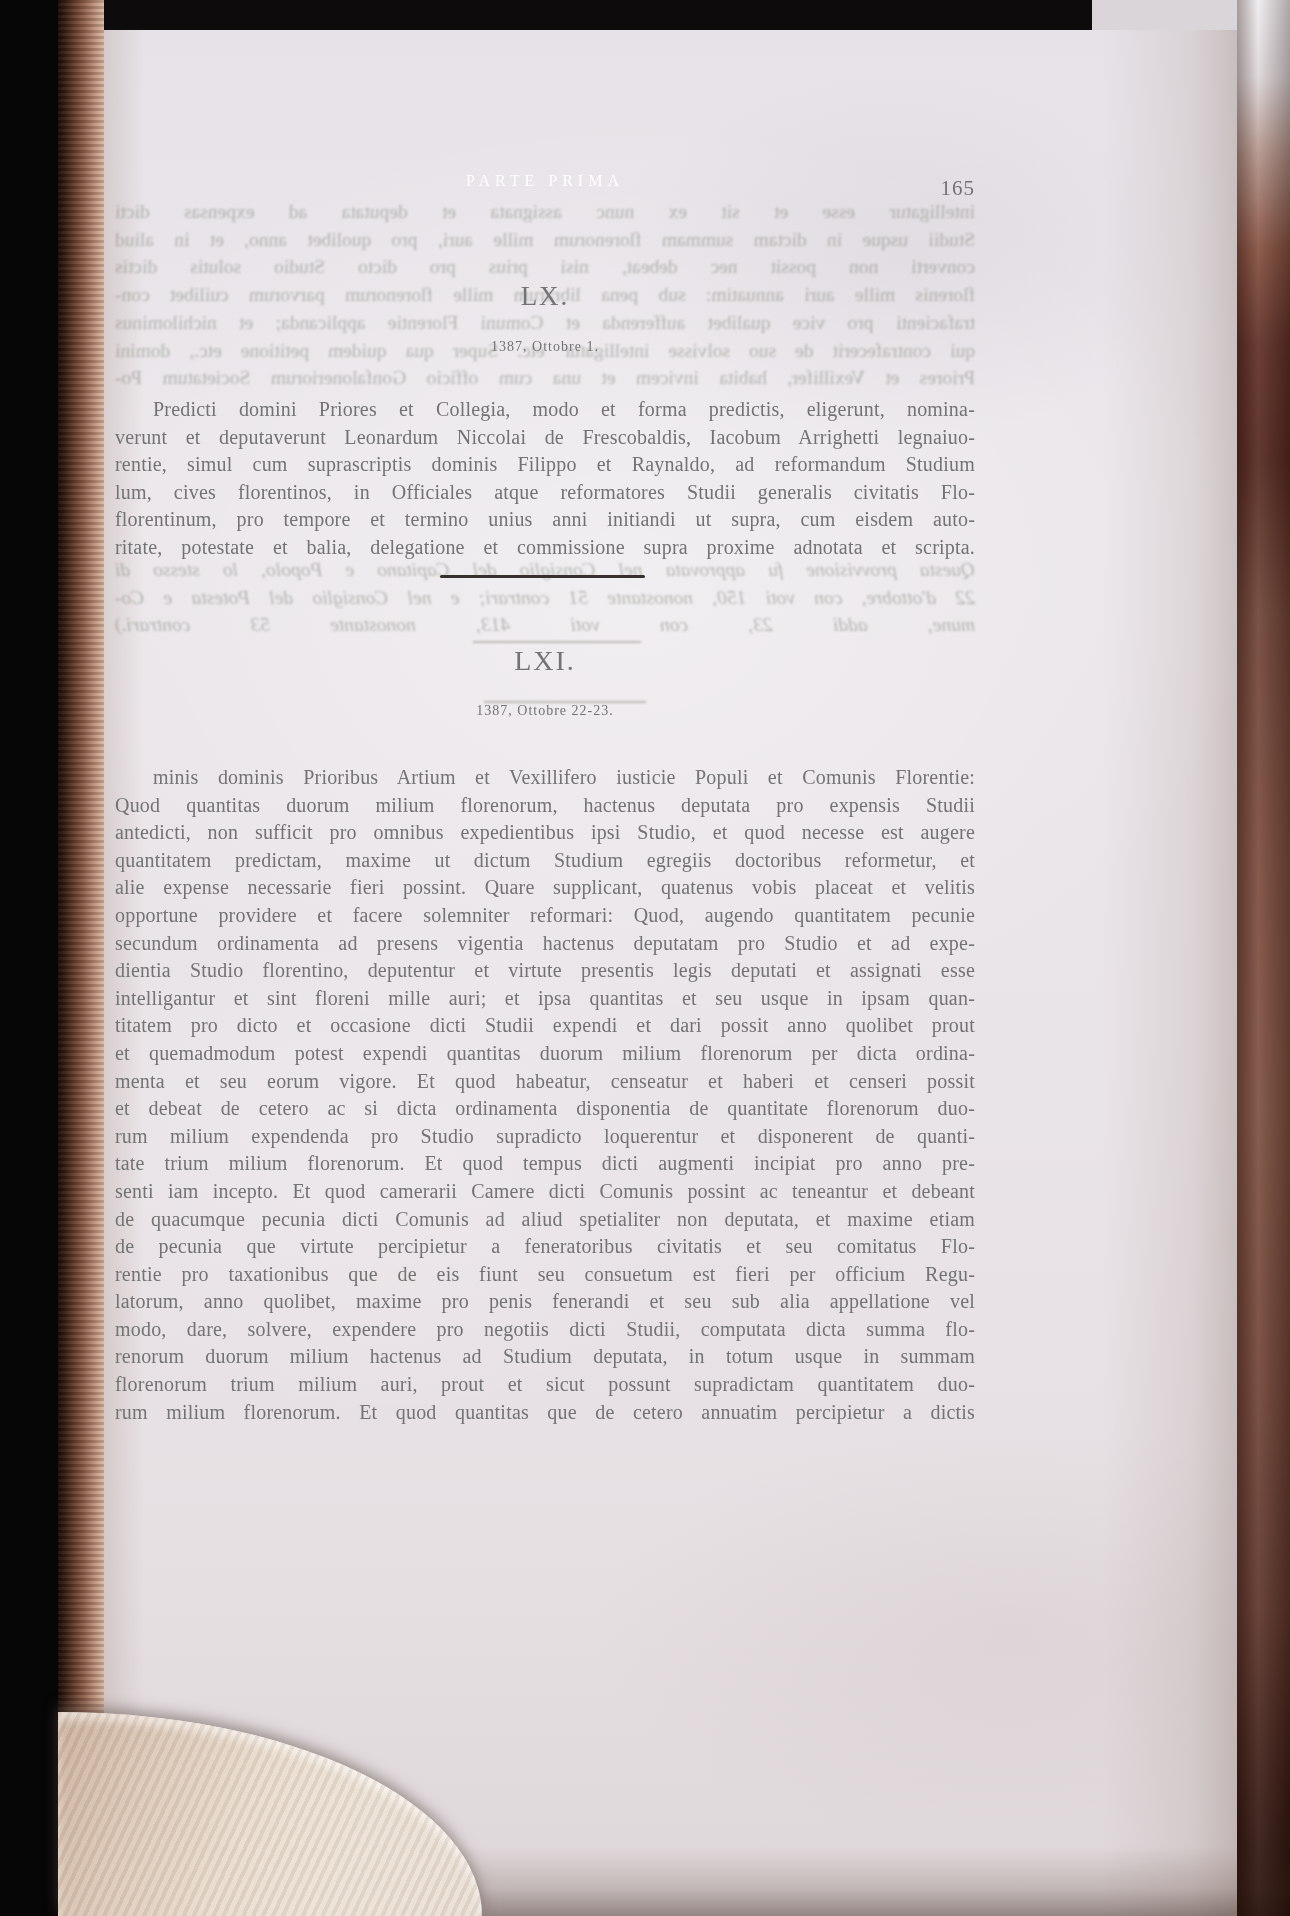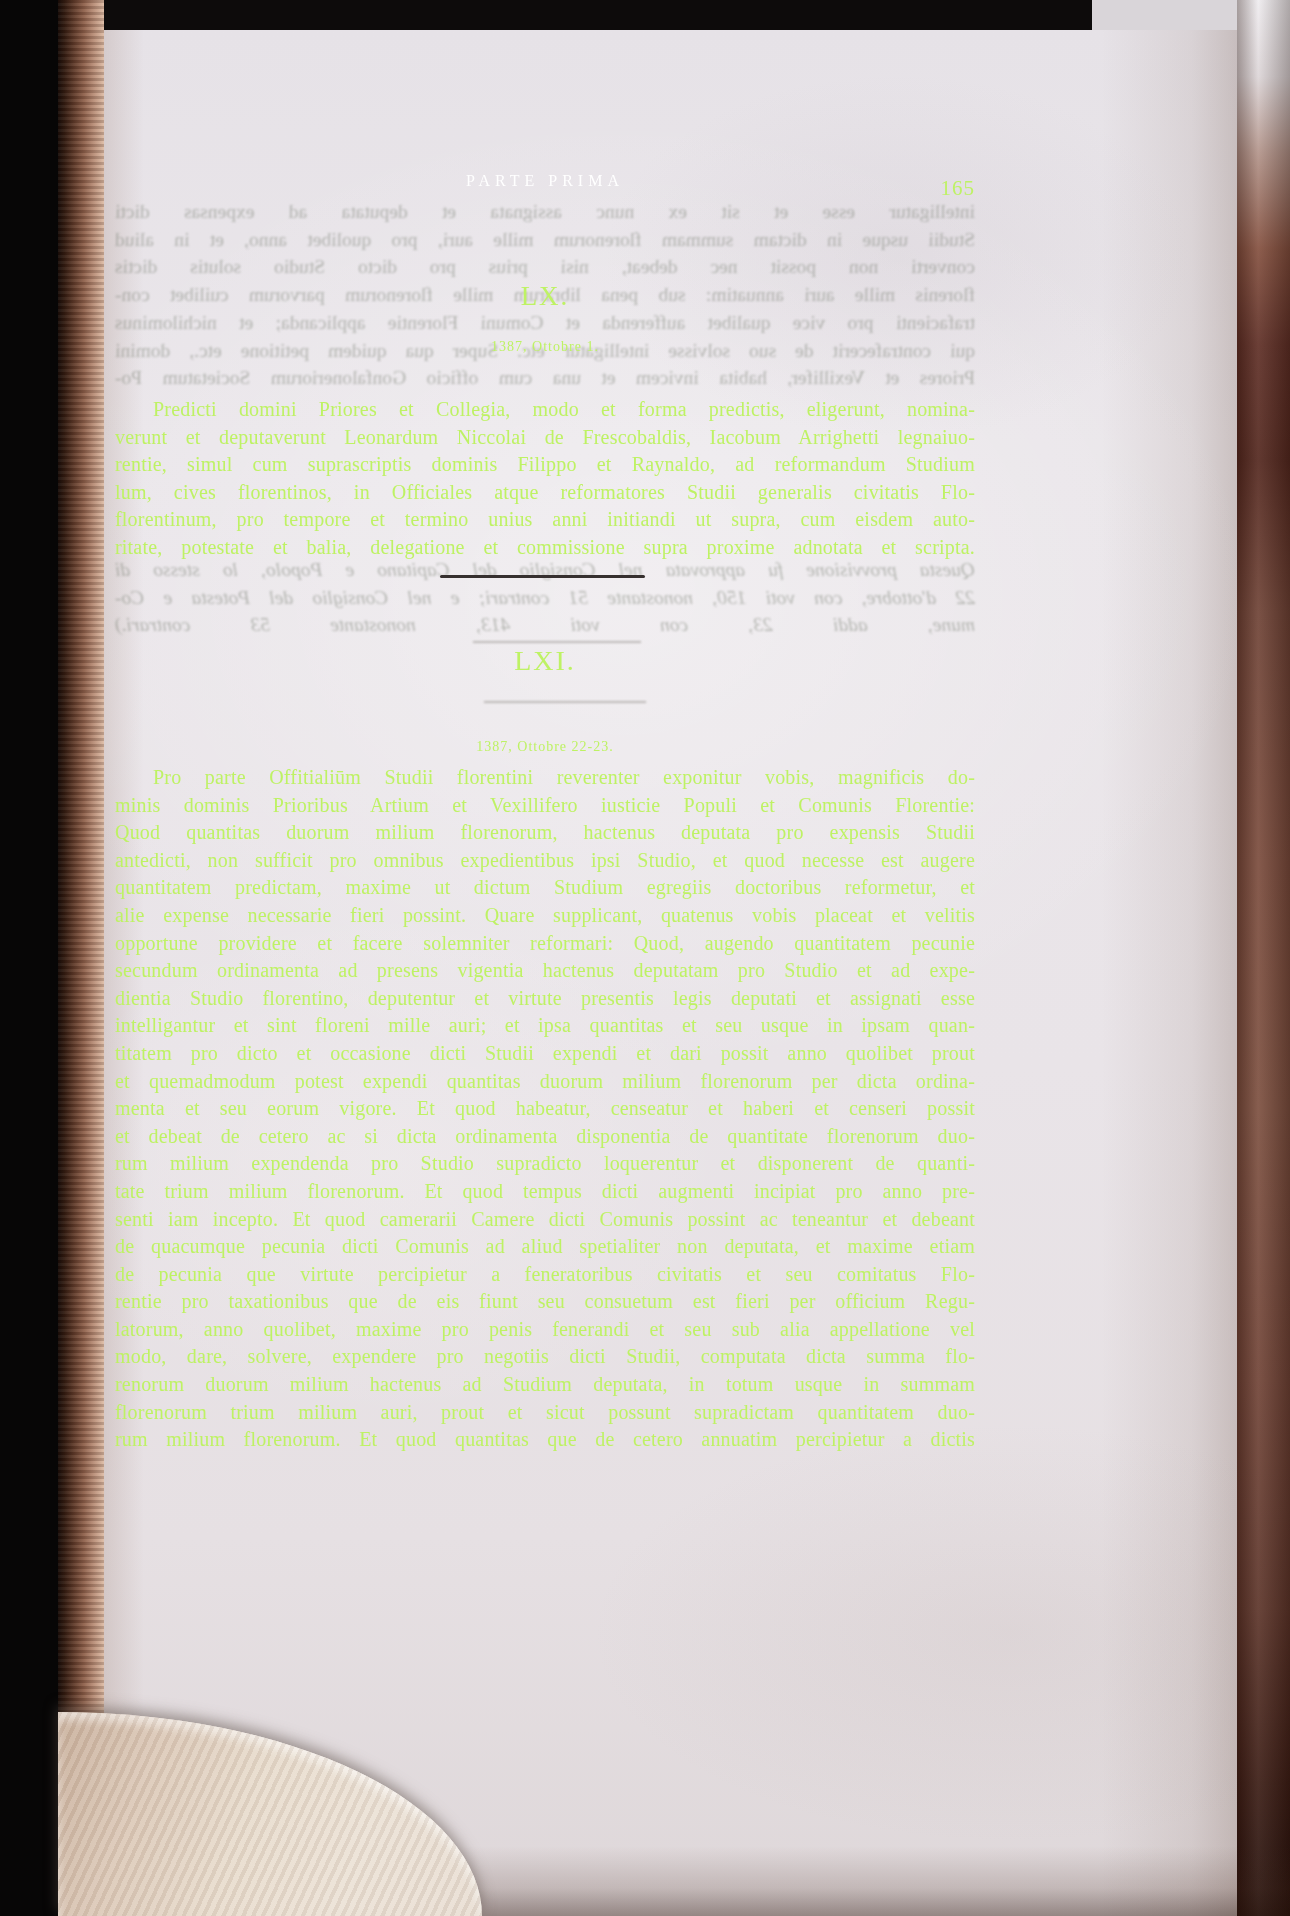--- a/index.html
+++ b/index.html
@@ -55,31 +55,31 @@
     position:absolute;left:58px;bottom:0;width:424px;height:204px;
     border-top-right-radius:100% 100%;
     background:linear-gradient(110deg,#c9b09c 0%,#dcc9b8 22%,#e8dccd 45%,#ece2d6 70%,#e9dfd4 100%);
     box-shadow:0 -5px 14px rgba(95,82,74,0.55), inset 0 8px 10px rgba(255,255,255,0.55);
   }
   .page-curl::after{
     content:"";position:absolute;inset:0;border-top-right-radius:100% 100%;
     background:repeating-linear-gradient(115deg,rgba(120,90,70,0.10) 0 4px,rgba(255,255,255,0.08) 4px 9px);
   }
   
-  .txt{position:absolute;color:#bef264;z-index:3;}
+  .txt{position:absolute;color:#737373;z-index:3;}
   .col{left:115px;width:860px;}
   .running-title{top:172px;text-align:center;font-size:16px;letter-spacing:5px;color:#ffffff;}
   .page-number{top:176px;text-align:right;font-size:21px;letter-spacing:1px;}
   .sec-heading{text-align:center;font-size:27px;letter-spacing:2px;}
   .sec-date{text-align:center;font-size:14px;font-weight:normal;letter-spacing:1px;}
   .h-lx{top:281px;}
   .d-lx{top:339px;}
   .p0{top:396px;}
   .h-lxi{top:645px;font-size:28px;}
-  .d-lxi{top:739px;}
+  .d-lxi{top:703px;}
   .p1{top:764px;}
   .body-block{font-size:20px;line-height:27.6px;letter-spacing:0.2px;}
   .jline{text-align:justify;text-align-last:justify;white-space:normal;}
   .body-block .jline:first-child{text-indent:38px;}
   .rule{
     position:absolute;left:440px;top:575px;width:205px;height:3px;
     background:#36302f;border-radius:2px;z-index:3;
   }
   
   .bleed{
@@ -139,21 +139,20 @@
       <div class="jline">lum, cives florentinos, in Officiales atque reformatores Studii generalis civitatis Flo-</div>
       <div class="jline">florentinum, pro tempore et termino unius anni initiandi ut supra, cum eisdem auto-</div>
       <div class="jline">ritate, potestate et balia, delegatione et commissione supra proxime adnotata et scripta.</div>
     </div>
 
   <div class="rule"></div>
 
   <div class="txt col sec-heading h-lxi">LXI.</div>
   <div class="txt col sec-date d-lxi">1387, Ottobre 22-23.</div>
   <div class="txt col body-block p1">
-      <div class="jline">Pro parte Offitialiūm Studii florentini reverenter exponitur vobis, magnificis do-</div>
       <div class="jline">minis dominis Prioribus Artium et Vexillifero iusticie Populi et Comunis Florentie:</div>
       <div class="jline">Quod quantitas duorum milium florenorum, hactenus deputata pro expensis Studii</div>
       <div class="jline">antedicti, non sufficit pro omnibus expedientibus ipsi Studio, et quod necesse est augere</div>
       <div class="jline">quantitatem predictam, maxime ut dictum Studium egregiis doctoribus reformetur, et</div>
       <div class="jline">alie expense necessarie fieri possint. Quare supplicant, quatenus vobis placeat et velitis</div>
       <div class="jline">opportune providere et facere solemniter reformari: Quod, augendo quantitatem pecunie</div>
       <div class="jline">secundum ordinamenta ad presens vigentia hactenus deputatam pro Studio et ad expe-</div>
       <div class="jline">dientia Studio florentino, deputentur et virtute presentis legis deputati et assignati esse</div>
       <div class="jline">intelligantur et sint floreni mille auri; et ipsa quantitas et seu usque in ipsam quan-</div>
       <div class="jline">titatem pro dicto et occasione dicti Studii expendi et dari possit anno quolibet prout</div>

